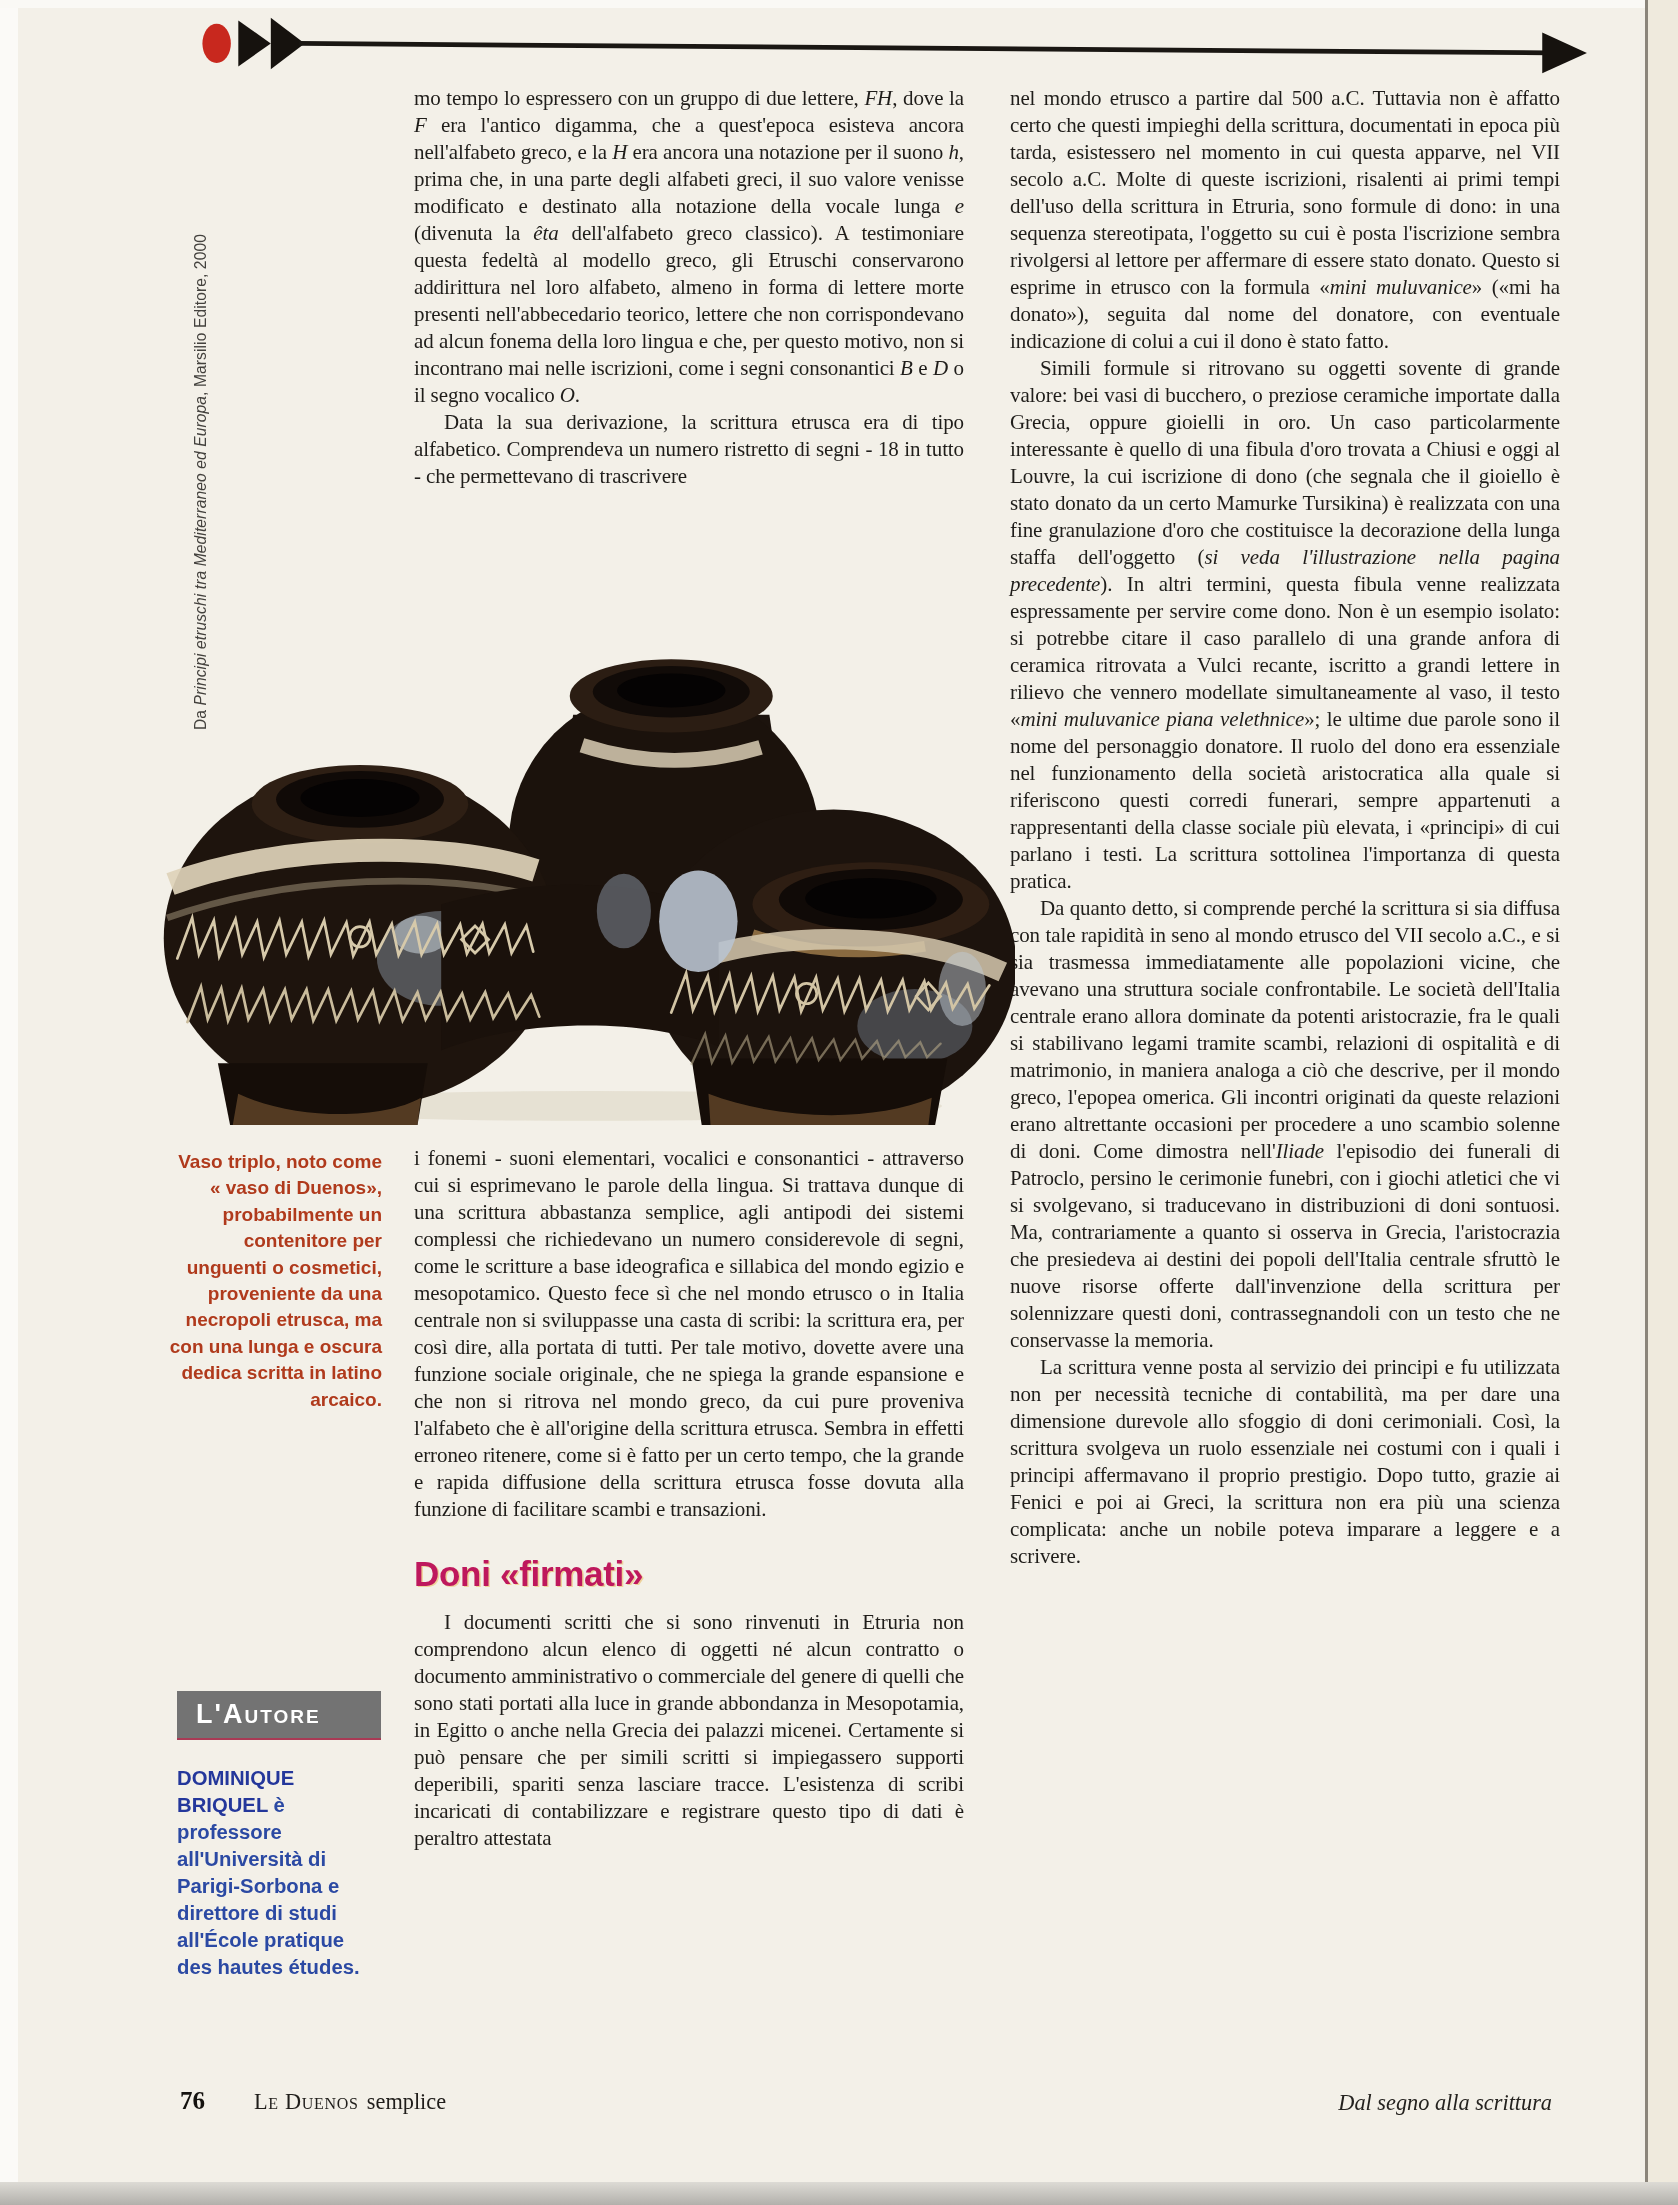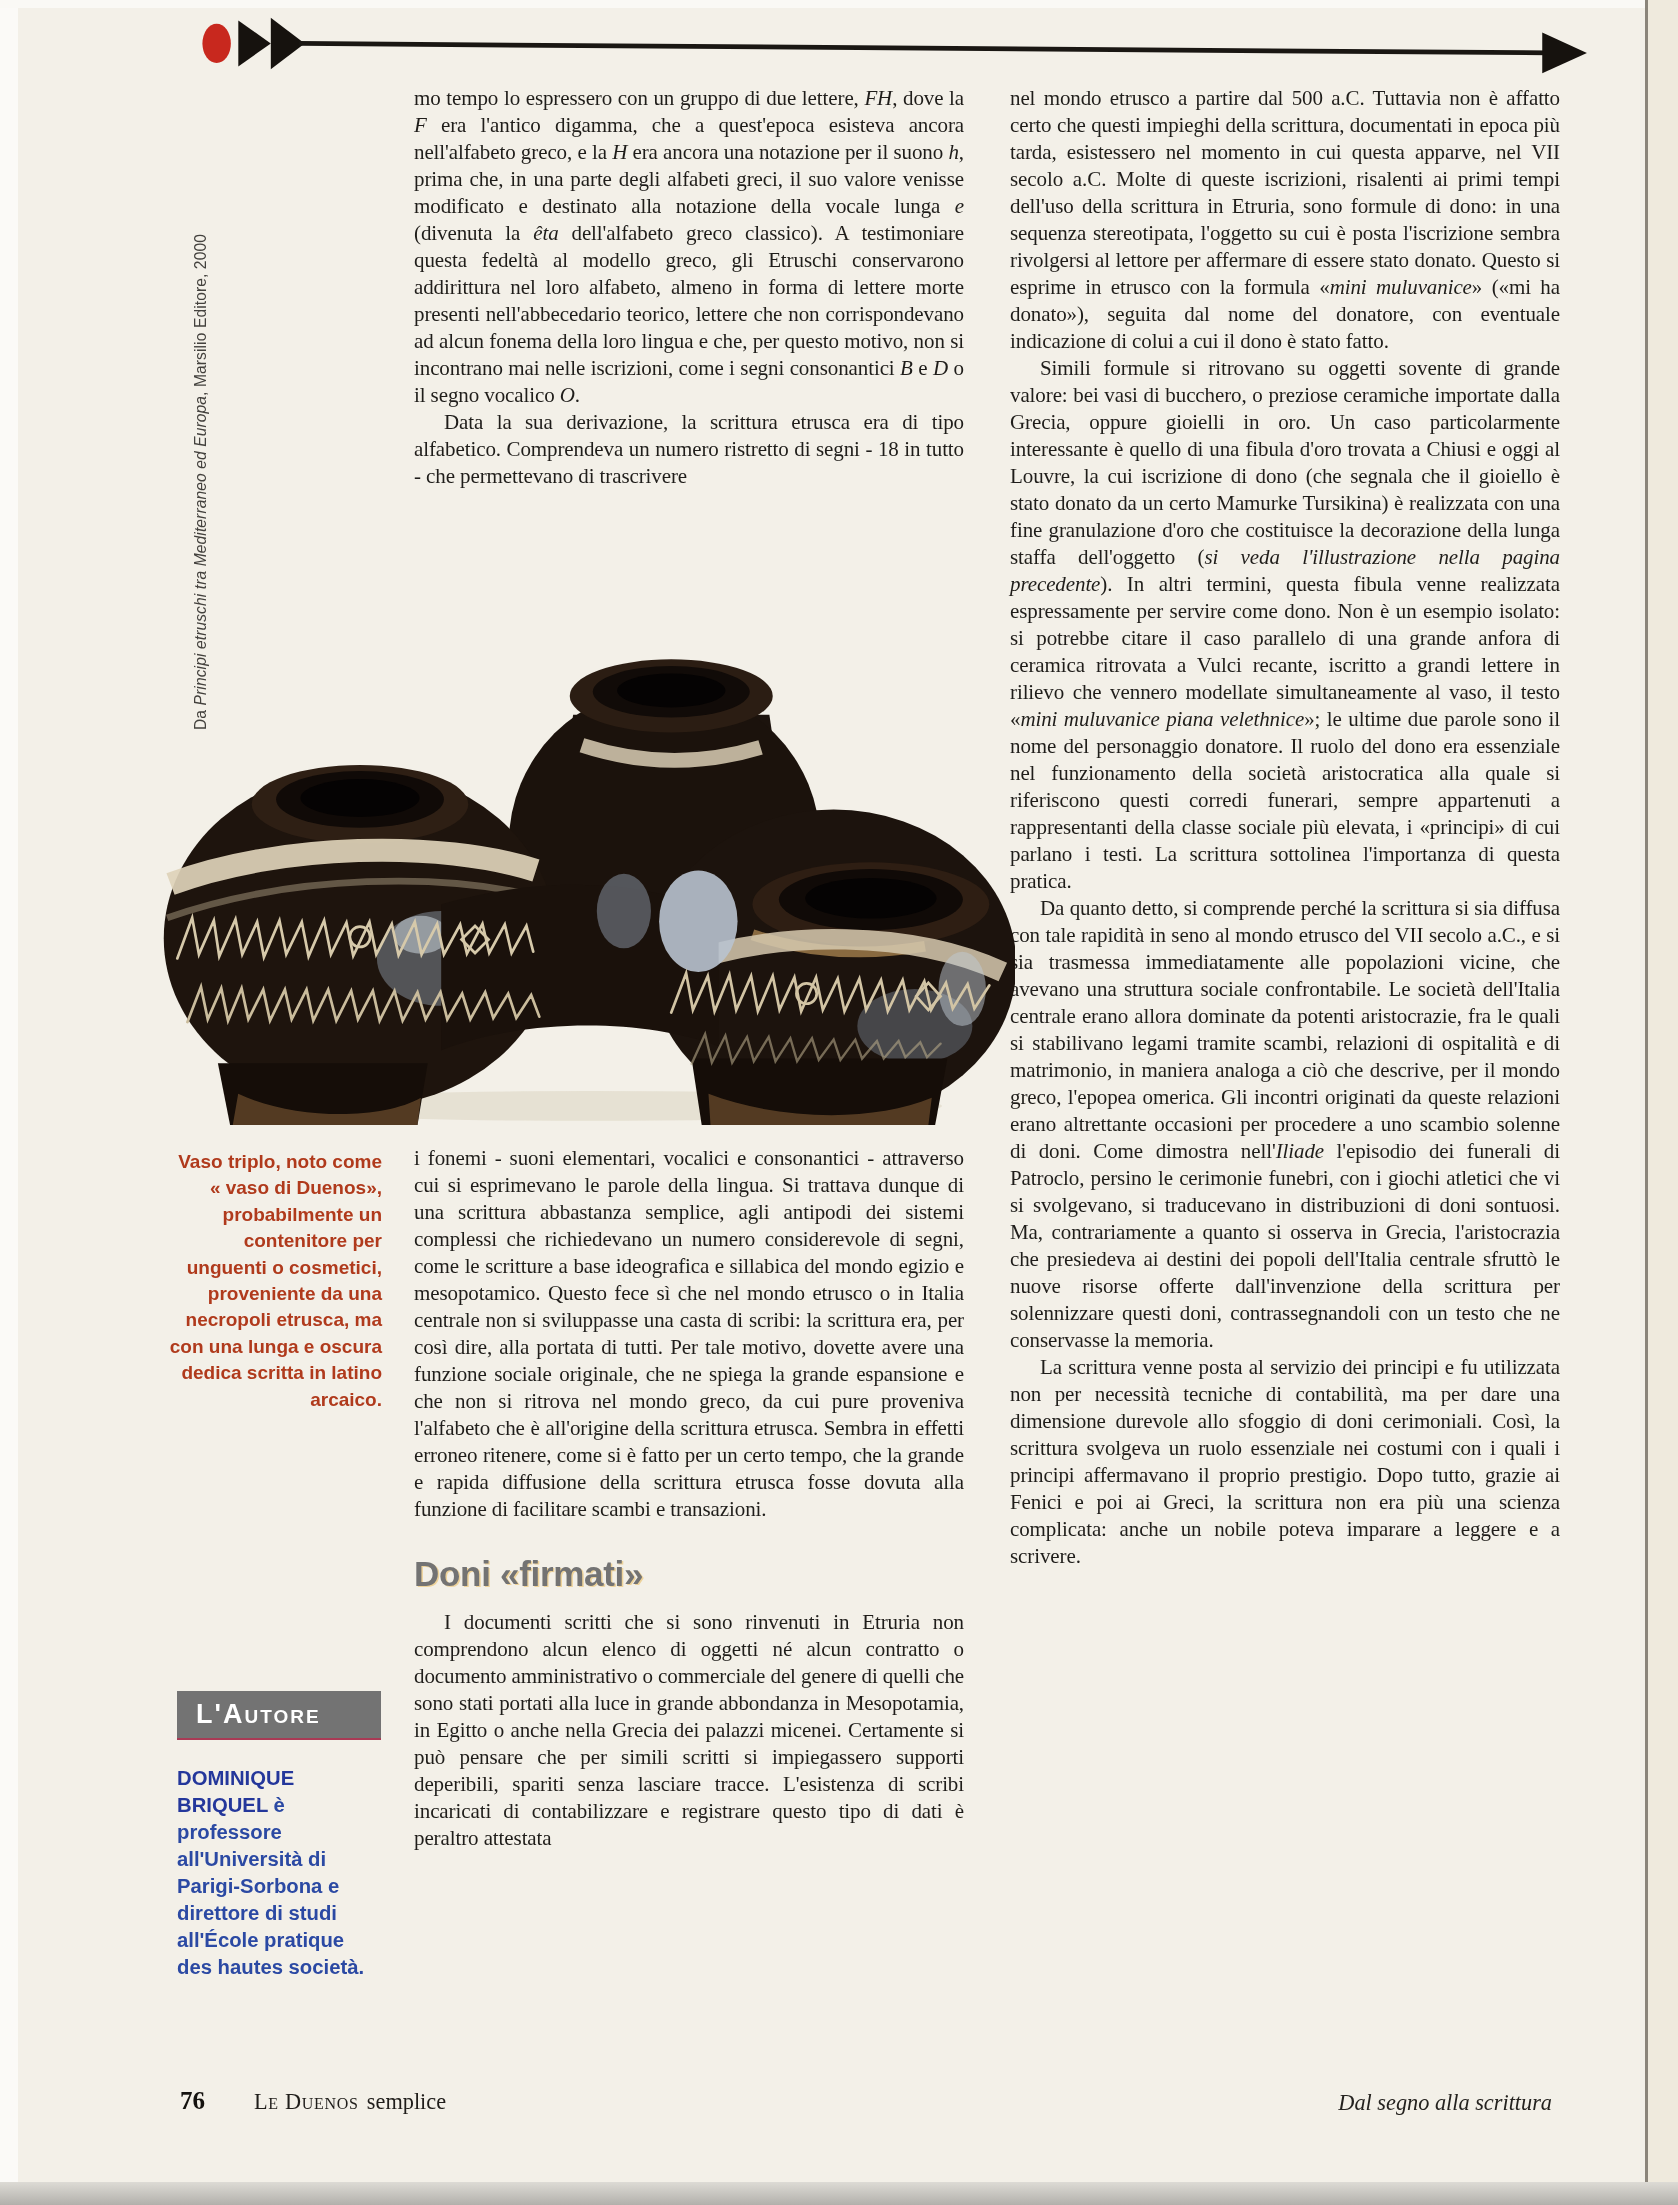--- a/index.html
+++ b/index.html
@@ -27,21 +27,21 @@
   
   .col { position:absolute; width:550px; font-size:21px; line-height:27px;
          text-align:justify; letter-spacing:-0.1px; }
   .col p { margin:0; }
   .col p.ind { text-indent:30px; }
   #col-left-top    { left:414px; top:85px; }
   #col-left-bottom { left:414px; top:1145px; }
   #col-right       { left:1010px; top:85px; }
   .heading {
     font-family:"Liberation Sans", sans-serif; font-weight:bold;
-    font-size:35px; color:#737373; letter-spacing:-0.3px;
+    font-size:35px; color:#be185d; letter-spacing:-0.3px;
     margin:37px 0 21.7px 0; text-shadow:1.4px 1.4px 0 rgba(232,176,60,.45);
   }
   
   .photo { position:absolute; left:157px; top:620px; width:858px; height:505px; }
   
   .caption {
     position:absolute; left:167px; top:1149px; width:215px; text-align:right;
     font-family:"Liberation Sans", sans-serif; font-weight:bold;
     font-size:19px; line-height:26.4px; color:#b03a1c;
   }
@@ -159,21 +159,21 @@
   <div class="caption">Vaso triplo, noto come « vaso di Duenos», probabilmente un contenitore per unguenti o cosmetici, proveniente da una necropoli etrusca, ma con una lunga e oscura dedica scritta in latino arcaico.</div>
 
   <div class="col" id="col-left-bottom">
     <p>i fonemi - suoni elementari, vocalici e consonantici - attraverso cui si esprimevano le parole della lingua. Si trattava dunque di una scrittura abbastanza semplice, agli antipodi dei sistemi complessi che richiedevano un numero considerevole di segni, come le scritture a base ideografica e sillabica del mondo egizio e mesopotamico. Questo fece sì che nel mondo etrusco o in Italia centrale non si sviluppasse una casta di scribi: la scrittura era, per così dire, alla portata di tutti. Per tale motivo, dovette avere una funzione sociale originale, che ne spiega la grande espansione e che non si ritrova nel mondo greco, da cui pure proveniva l'alfabeto che è all'origine della scrittura etrusca. Sembra in effetti erroneo ritenere, come si è fatto per un certo tempo, che la grande e rapida diffusione della scrittura etrusca fosse dovuta alla funzione di facilitare scambi e transazioni.</p>
     <h2 class="heading">Doni «firmati»</h2>
     <p class="ind">I documenti scritti che si sono rinvenuti in Etruria non comprendono alcun elenco di oggetti né alcun contratto o documento amministrativo o commerciale del genere di quelli che sono stati portati alla luce in grande abbondanza in Mesopotamia, in Egitto o anche nella Grecia dei palazzi micenei. Certamente si può pensare che per simili scritti si impiegassero supporti deperibili, spariti senza lasciare tracce. L'esistenza di scribi incaricati di contabilizzare e registrare questo tipo di dati è peraltro attestata</p>
   </div>
 
   <div class="author">
     <div class="author-label">L'Autore</div>
-    <div class="author-bio"><span class="author-name">DOMINIQUE BRIQUEL</span><span> è professore all'Università di Parigi-Sorbona e direttore di studi all'École pratique des hautes società.</span></div>
+    <div class="author-bio"><span class="author-name">DOMINIQUE BRIQUEL</span><span> è professore all'Università di Parigi-Sorbona e direttore di studi all'École pratique des hautes études.</span></div>
   </div>
 
   <div class="footer-left">
     <span class="footer-num">76</span>
     <span class="footer-mag">Le Duenos</span>
     <span class="footer-sec">semplice</span>
   </div>
   <div class="footer-right">Dal segno alla scrittura</div>
 
 </div>

